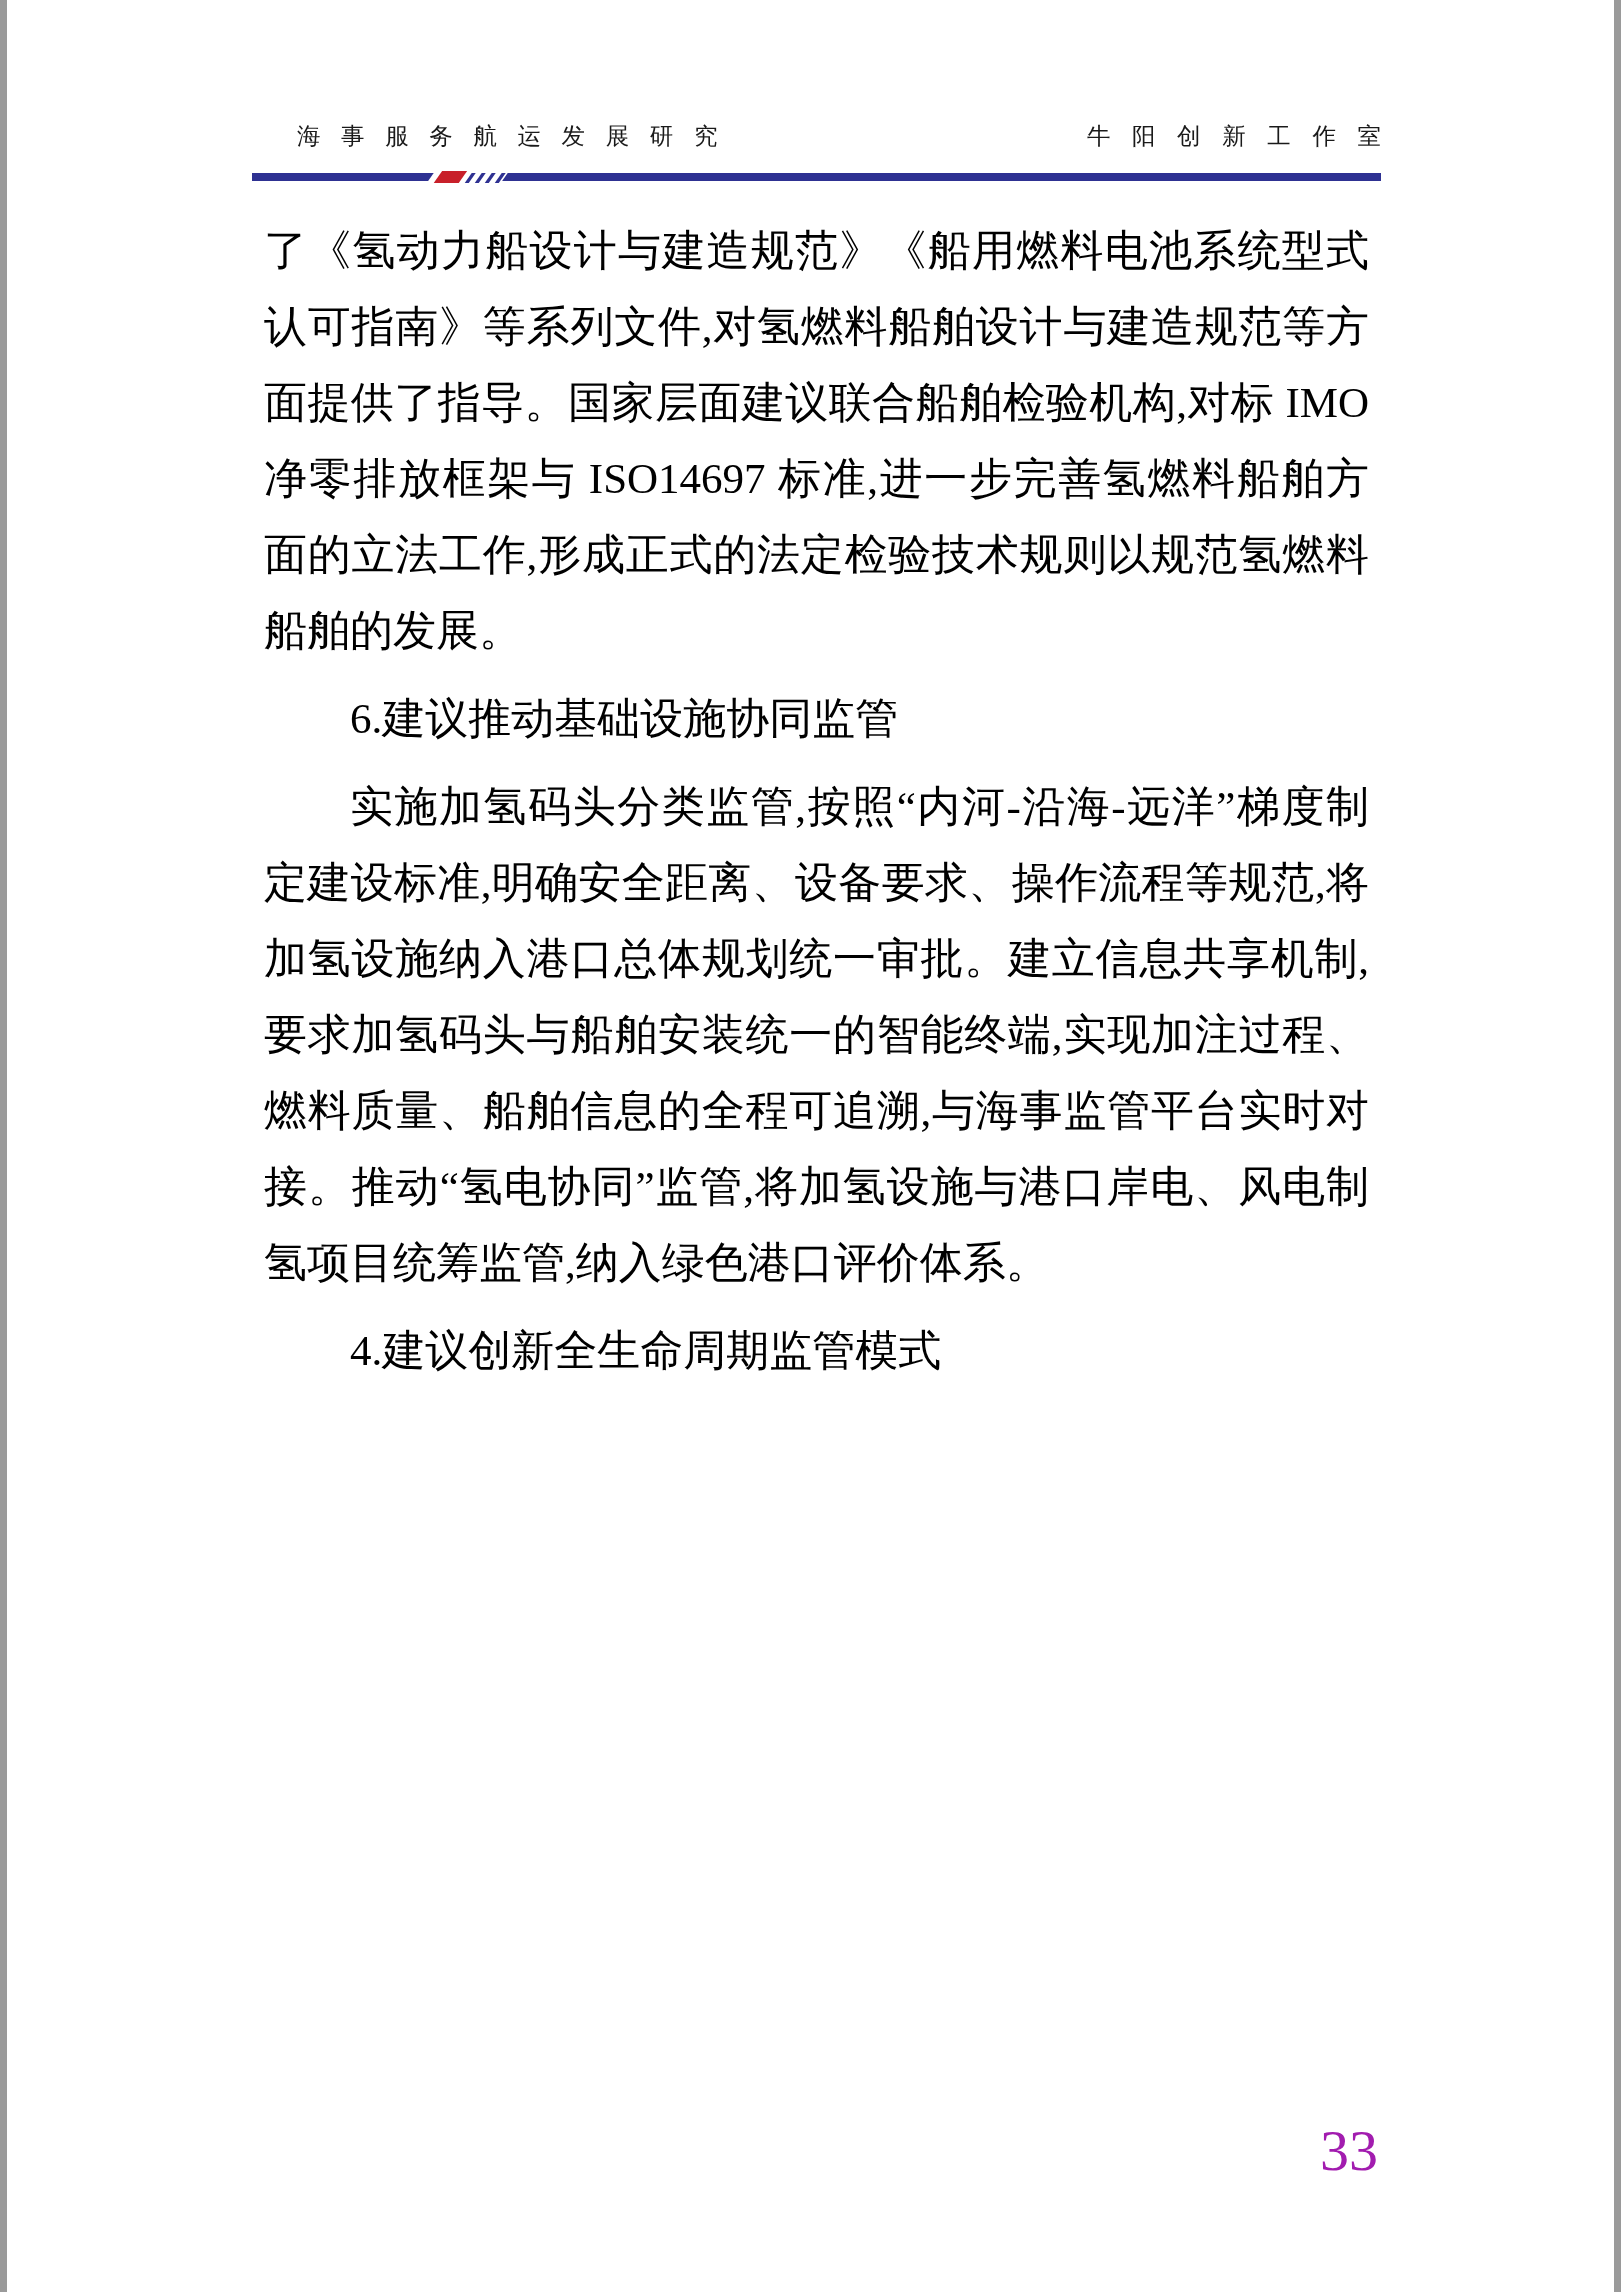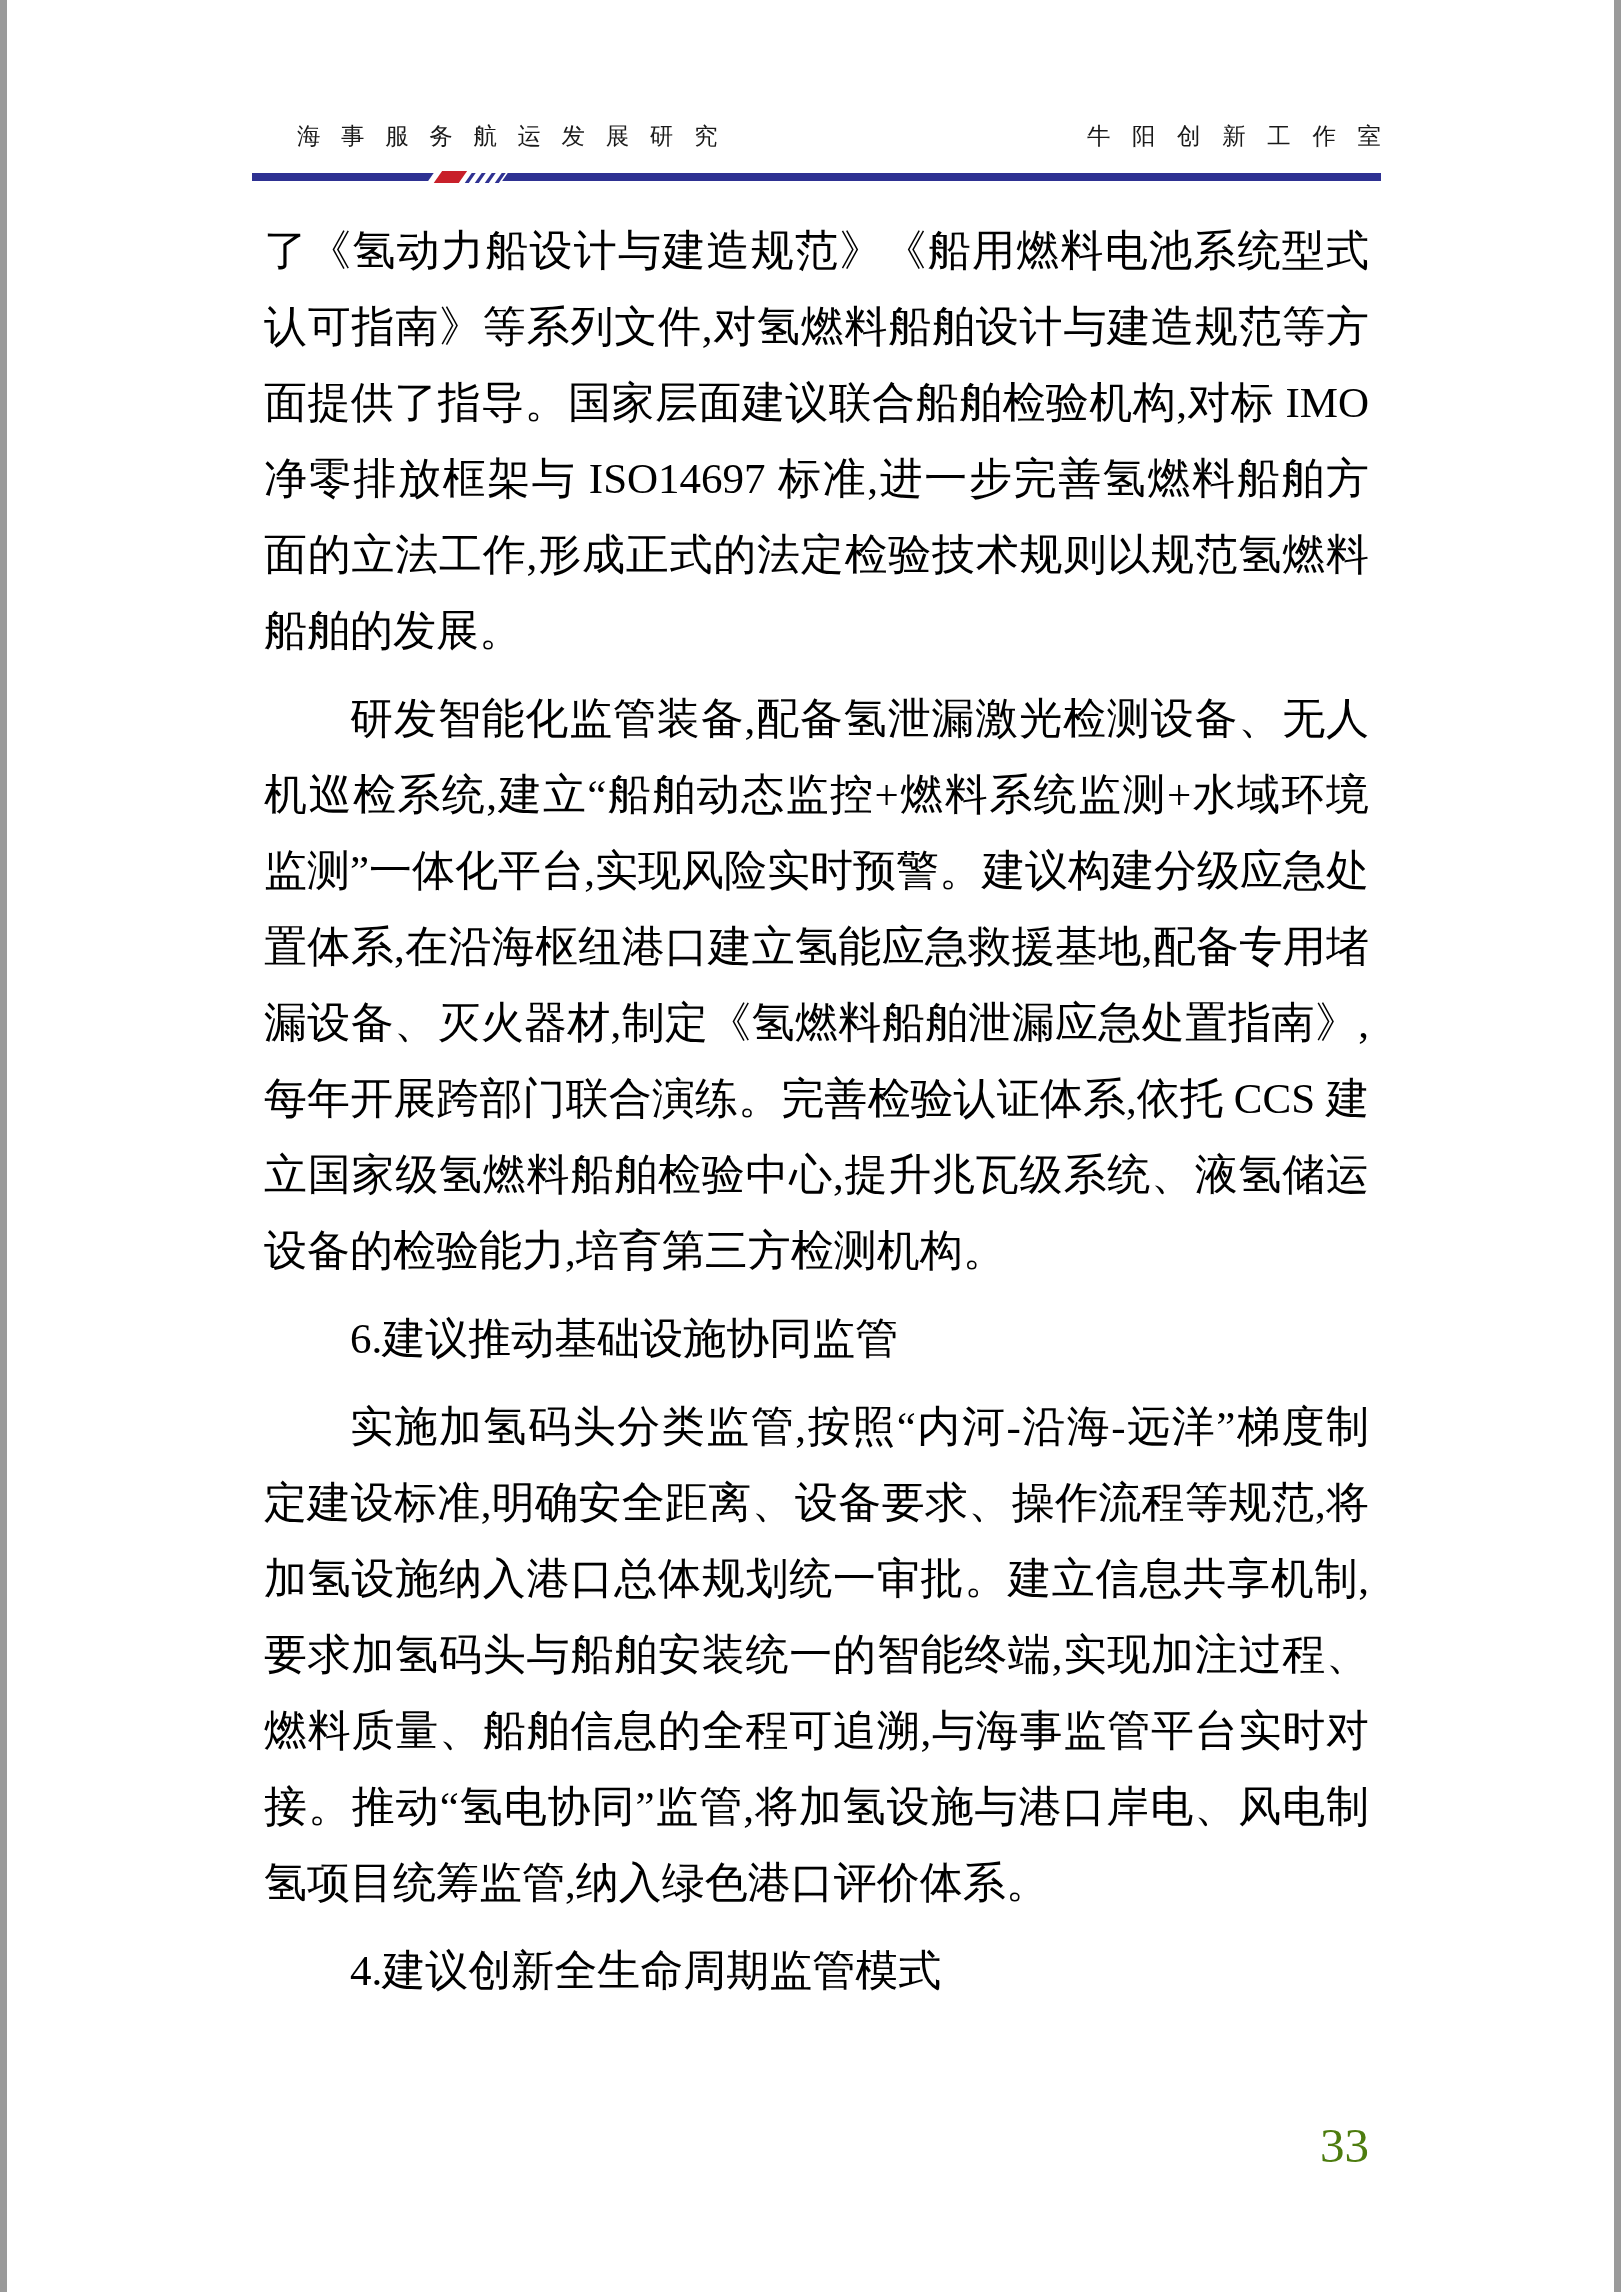--- a/index.html
+++ b/index.html
@@ -90,22 +90,22 @@
     padding: 0;
   }
   .body-text p.indent {
     text-indent: 86px;
   }
   
   .page-number {
     position: absolute;
     left: 1313px;
     top: 2117px;
-    font-size: 49px;
-    color: #4d7c0f;
+    font-size: 58px;
+    color: #a21caf;
   }
 </style>
 </head>
 <body>
 
 <div class="page">
 
   <div class="header">
     <span class="left-title">海事服务航运发展研究</span>
     <span class="right-title">牛阳创新工作室</span>
@@ -117,21 +117,20 @@
       <div class="red-block" style="background: rgb(200, 32, 42);"></div>
       <div class="stripe" style="background: rgb(46, 49, 146);"></div>
       <div class="stripe" style="background: rgb(46, 49, 146);"></div>
       <div class="stripe" style="background: rgb(46, 49, 146);"></div>
       <div class="stripe" style="background: rgb(46, 49, 146);"></div>
     </div>
   </div>
 
   <div class="body-text">
     <p class="no-indent">了《氢动力船设计与建造规范》《船用燃料电池系统型式认可指南》等系列文件,对氢燃料船舶设计与建造规范等方面提供了指导。国家层面建议联合船舶检验机构,对标 IMO 净零排放框架与 ISO14697 标准,进一步完善氢燃料船舶方面的立法工作,形成正式的法定检验技术规则以规范氢燃料船舶的发展。</p>
-    <p class="indent">研发智能化监管装备,配备氢泄漏激光检测设备、无人机巡检系统,建立“船舶动态监控+燃料系统监测+水域环境监测”一体化平台,实现风险实时预警。建议构建分级应急处置体系,在沿海枢纽港口建立氢能应急救援基地,配备专用堵漏设备、灭火器材,制定《氢燃料船舶泄漏应急处置指南》,每年开展跨部门联合演练。完善检验认证体系,依托 CCS 建立国家级氢燃料船舶检验中心,提升兆瓦级系统、液氢储运设备的检验能力,培育第三方检测机构。</p>
     <p class="indent">6.建议推动基础设施协同监管</p>
     <p class="indent">实施加氢码头分类监管,按照“内河-沿海-远洋”梯度制定建设标准,明确安全距离、设备要求、操作流程等规范,将加氢设施纳入港口总体规划统一审批。建立信息共享机制,要求加氢码头与船舶安装统一的智能终端,实现加注过程、燃料质量、船舶信息的全程可追溯,与海事监管平台实时对接。推动“氢电协同”监管,将加氢设施与港口岸电、风电制氢项目统筹监管,纳入绿色港口评价体系。</p>
     <p class="indent">4.建议创新全生命周期监管模式</p>
   </div>
 
   <div class="page-number">33</div>
 
 </div>
 
 

